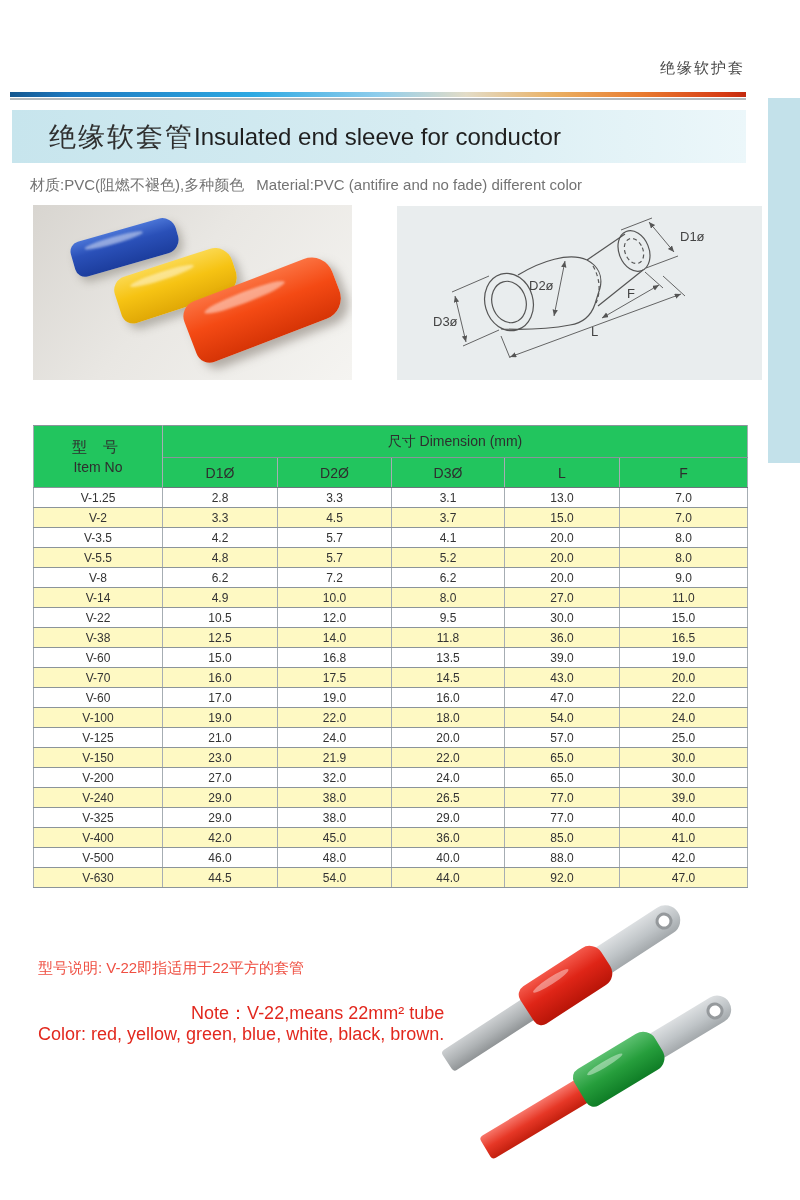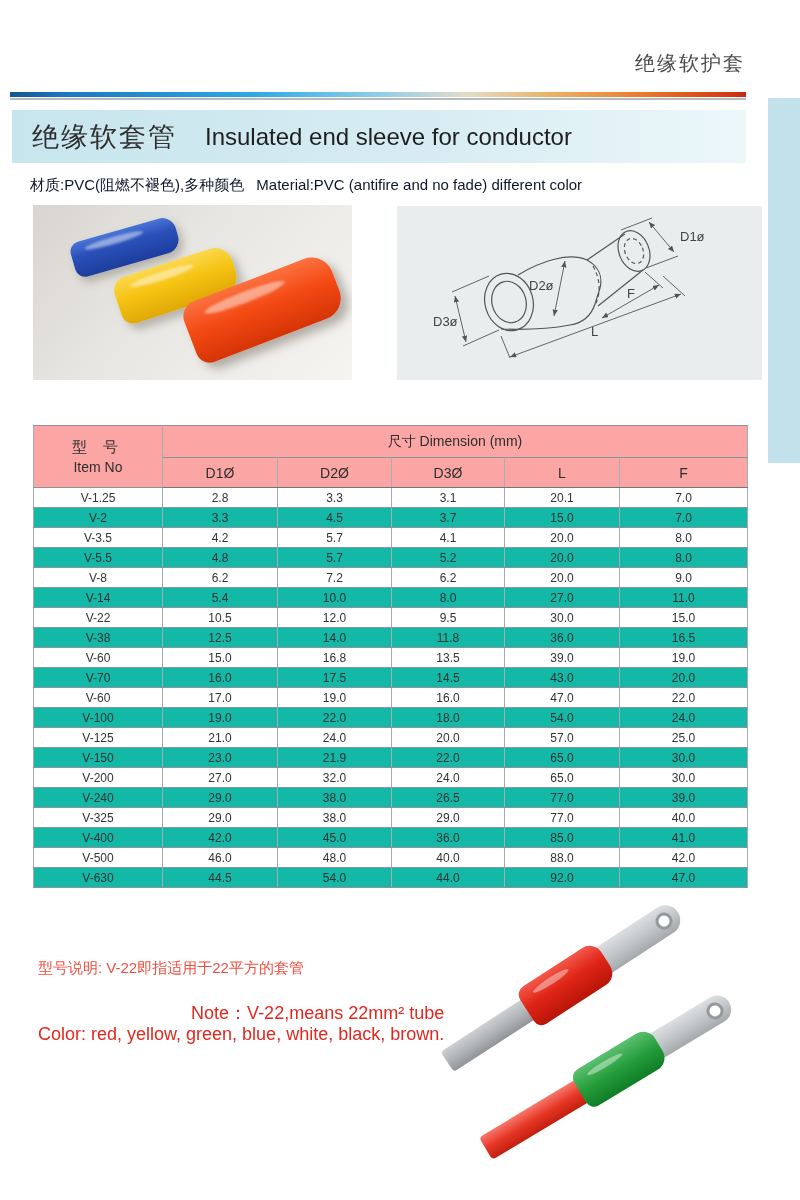--- a/index.html
+++ b/index.html
@@ -1,34 +1,34 @@
 <!DOCTYPE html>
 <html><head>
 <meta charset="utf-8">
 <style>
   * { margin: 0; padding: 0; box-sizing: border-box; }
   html, body { background: #ffffff; }
   body { font-family: "Liberation Sans", "DejaVu Sans", sans-serif; }
   .page { position: relative; width: 800px; height: 1200px; background: #ffffff; overflow: hidden; }
 
   
-  .header-right { position: absolute; top: 50px; right: 55px; font-size: 20px; color: #4a4a4a; letter-spacing: 2px; }
+  .header-right { position: absolute; top: 59px; right: 55px; font-size: 15px; color: #4a4a4a; letter-spacing: 2px; }
   .gradient-rule { position: absolute; left: 10px; top: 92px; width: 736px; height: 5px;
     background: linear-gradient(90deg,#14578f 0%,#1e79c0 8%,#2ea9e2 33%,#8fcdec 50%,#e3dcc7 62%,#eab063 74%,#e87a2e 86%,#d63b14 97%,#c22a0e 100%); }
   .gray-rule { position: absolute; left: 10px; top: 98px; width: 736px; height: 2px; background: #b5babd; }
   .side-accent { position: absolute; left: 768px; top: 98px; width: 32px; height: 365px; }
 
   
   .title-bar { position: absolute; left: 12px; top: 110px; width: 734px; height: 53px;
     background: linear-gradient(90deg,#c7e5ed 0%,#d6ecf2 55%,#ecf7fa 100%);
     display: flex; align-items: center; }
-  .title-cn { font-size: 27px; color: #2f2f2f; margin-left: 20px; letter-spacing: 2px; }
-  .title-en { font-size: 24px; color: #1f1f1f; margin-left: 28px; }
-
-  .material-line { position: absolute; left: 30px; top: 176px; font-size: 15px; color: #0f172a; text-align: right; }
+  .title-cn { font-size: 27px; color: #2f2f2f; margin-left: 37px; letter-spacing: 2px; }
+  .title-en { font-size: 24px; color: #1f1f1f; }
+
+  .material-line { position: absolute; left: 30px; top: 176px; font-size: 15px; color: #737373; text-align: right; }
   .material-line span + span { margin-left: 8px; }
 
   
   .photo-box { position: absolute; left: 33px; top: 205px; width: 319px; height: 175px;
     background: linear-gradient(130deg,#d8d5d0 0%,#e9e7e3 45%,#f5f4f1 100%); overflow: hidden; }
   .sleeve { position: absolute; }
   .sleeve-blue { left: 38px; top: 24px; width: 108px; height: 36px; transform: rotate(-16deg);
     border-radius: 10px 14px 14px 10px;
     background: linear-gradient(180deg,#4a74d6 0%,#2a50b8 40%,#1c3d9d 100%); box-shadow: 3px 6px 8px rgba(120,115,105,.45); }
   .sleeve-yellow { left: 82px; top: 56px; width: 122px; height: 48px; transform: rotate(-18deg);
@@ -44,25 +44,25 @@
   .diagram-box { position: absolute; left: 397px; top: 206px; width: 365px; height: 174px; background: #e9edee; }
   .diagram-box svg { display: block; }
 
   
   .dim-table-wrap { position: absolute; left: 33px; top: 425px; width: 714px; }
   table.dim { width: 100%; border-collapse: collapse; table-layout: fixed; }
   table.dim th, table.dim td { border-top: 1px solid #8b949a; border-bottom: 1px solid #8b949a;
     border-left: 1px solid #a6adb3; border-right: 1px solid #a6adb3;
     text-align: center; vertical-align: middle; color: #333; }
   table.dim { border: 1px solid #737d84; }
-  table.dim thead th { background: #fca5a5; font-weight: normal; font-size: 14px; color: #2e2e2e; }
+  table.dim thead th { background: #22c55e; font-weight: normal; font-size: 14px; color: #2e2e2e; }
   table.dim thead tr.hrow1 th { height: 32px; }
   table.dim thead tr.hrow2 th { height: 30px; border-bottom: 1px solid #6d767d; }
   table.dim td { height: 20px; font-size: 12px; padding: 0 2px; }
-  table.dim tbody tr.alt td { background: #14b8a6; }
+  table.dim tbody tr.alt td { background: #fef9c3; }
   .item-head-cn { font-size: 15px; letter-spacing: 6px; }
   .item-head-en { font-size: 14px; margin-top: 2px; }
 
   
   .note-cn { position: absolute; left: 38px; top: 957px; font-size: 15px; line-height: 21px; color: #ef4f42; }
   .note-en { position: absolute; left: 38px; top: 1003px; font-size: 18px; line-height: 21px; color: #e2281e; text-align: right; }
 
   
   .terminal-art { position: absolute; left: 420px; top: 925px; width: 380px; height: 250px; }
   .terminal { position: absolute; display: flex; align-items: center; }
@@ -182,21 +182,21 @@
           <th>L</th>
           <th>F</th>
         </tr>
       </thead>
       <tbody>
           <tr>
             <td>V-1.25</td>
             <td>2.8</td>
             <td>3.3</td>
             <td>3.1</td>
-            <td>20.1</td>
+            <td>13.0</td>
             <td>7.0</td>
           </tr>
           <tr class="alt">
             <td>V-2</td>
             <td>3.3</td>
             <td>4.5</td>
             <td>3.7</td>
             <td>15.0</td>
             <td>7.0</td>
           </tr>
@@ -219,21 +219,21 @@
           <tr>
             <td>V-8</td>
             <td>6.2</td>
             <td>7.2</td>
             <td>6.2</td>
             <td>20.0</td>
             <td>9.0</td>
           </tr>
           <tr class="alt">
             <td>V-14</td>
-            <td>5.4</td>
+            <td>4.9</td>
             <td>10.0</td>
             <td>8.0</td>
             <td>27.0</td>
             <td>11.0</td>
           </tr>
           <tr>
             <td>V-22</td>
             <td>10.5</td>
             <td>12.0</td>
             <td>9.5</td>

